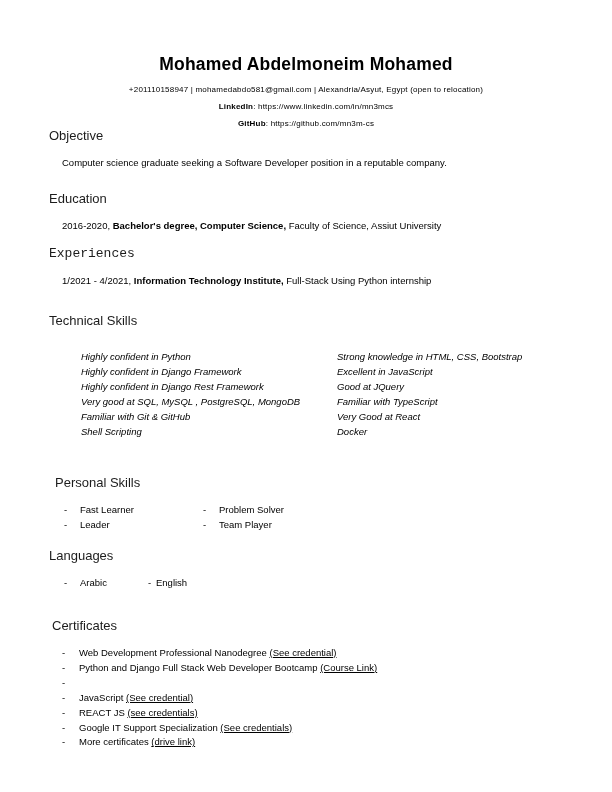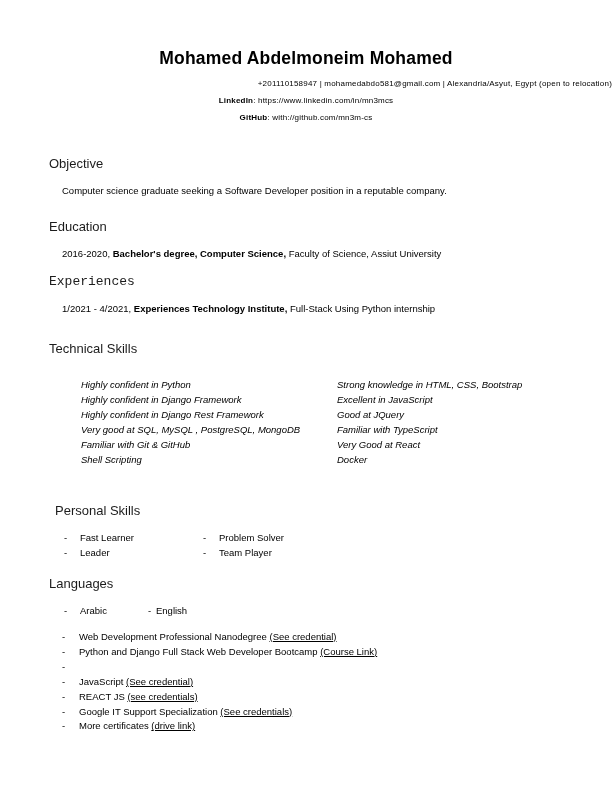--- a/index.html
+++ b/index.html
@@ -6,33 +6,33 @@
   html, body { margin: 0; padding: 0; background: #ffffff; }
   .page {
     width: 612px; height: 792px;
     background: #ffffff; color: #000000;
     font-family: "Liberation Sans", sans-serif;
     font-size: 9.5px;
     position: relative; overflow: hidden;
   }
   
   .name {
-    margin: 2px; padding-top: 46px;
+    margin: 8px; padding-top: 46px;
     text-align: center;
     font-size: 17.5px; font-weight: 700; letter-spacing: .2px;
   }
-  .contact-line { margin-top: 10px; text-align: right; font-size: 8px; letter-spacing: .2px; }
+  .contact-line { margin-top: 10px; text-align: center; font-size: 8px; letter-spacing: .2px; }
   .social-line  { margin-top: 8px;  text-align: center; font-size: 8px; letter-spacing: .2px; }
   .b { font-weight: 700; text-align: center; }
   
   .section-heading {
     font-size: 13px; font-weight: 400; color: #1c1c1c;
     margin: 0 0 0 49px; line-height: 16px;
   }
-  .h-objective   { margin-top: 34px; }
+  .h-objective   { }
   .h-education   { margin-top: 22px; }
   .h-experiences { margin-top: 14px; font-family: Liberation Mono, monospace; }
   .h-tech        { margin-top: 26px; }
   .h-personal    { margin-top: 36px; margin-left: 55px; }
   .h-languages   { margin-top: 16px; }
   .h-certs       { margin-top: 28px; margin-left: 52px; }
   .body-line { margin-left: 62px; margin-top: 12px; line-height: 13px; }
   
   .skills-grid { display: flex; margin-top: 20px; font-style: italic; }
   .skills-col-left  { margin-left: 81px; width: 256px; }
@@ -56,36 +56,36 @@
 </style>
 </head>
 <body>
 
 <div class="page">
 
   <header>
     <h1 class="name">Mohamed Abdelmoneim Mohamed</h1>
     <div class="contact-line">+201110158947 | mohamedabdo581@gmail.com | Alexandria/Asyut, Egypt (open to relocation)</div>
     <div class="social-line"><span class="b">LinkedIn</span><span>: https://www.linkedin.com/in/mn3mcs</span></div>
-    <div class="social-line"><span class="b">GitHub</span><span>: with://github.com/mn3m-cs</span></div>
+    <div class="social-line"><span class="b">GitHub</span><span>: https://github.com/mn3m-cs</span></div>
   </header>
 
   <section>
     <h2 class="section-heading h-objective">Objective</h2>
     <div class="body-line">Computer science graduate seeking a Software Developer position in a reputable company.</div>
   </section>
 
   <section>
     <h2 class="section-heading h-education">Education</h2>
     <div class="body-line"><span>2016-2020, </span><span class="b">Bachelor's degree, Computer Science,</span><span> Faculty of Science, Assiut University</span></div>
   </section>
 
   <section>
     <h2 class="section-heading h-experiences">Experiences</h2>
-    <div class="body-line"><span>1/2021 - 4/2021, </span><span class="b">Experiences Technology Institute,</span><span> Full-Stack Using Python internship</span></div>
+    <div class="body-line"><span>1/2021 - 4/2021, </span><span class="b">Information Technology Institute,</span><span> Full-Stack Using Python internship</span></div>
   </section>
 
   <section>
     <h2 class="section-heading h-tech">Technical Skills</h2>
     <div class="skills-grid">
       <div class="skills-col-left">
         <div class="skill-line">Highly confident in Python</div>
         <div class="skill-line">Highly confident in Django Framework</div>
         <div class="skill-line">Highly confident in Django Rest Framework</div>
         <div class="skill-line">Very good at SQL, MySQL , PostgreSQL, MongoDB</div>
@@ -137,20 +137,21 @@
           <span>Arabic</span>
         </div>
       <div class="lang-cell c2">
           <span class="dash">-</span>
           <span>English</span>
         </div>
     </div>
   </section>
 
   <section>
+    <h2 class="section-heading h-certs">Certificates</h2>
     <div class="cert-list">
       <div class="cert-item">
           <span class="dash">-</span>
           <span><span>Web Development Professional Nanodegree </span><span class="u">(See credential)</span></span>
         </div>
       <div class="cert-item">
           <span class="dash">-</span>
           <span><span>Python and Django Full Stack Web Developer Bootcamp </span><span class="u">(Course Link)</span></span>
         </div>
       <div class="cert-item">

